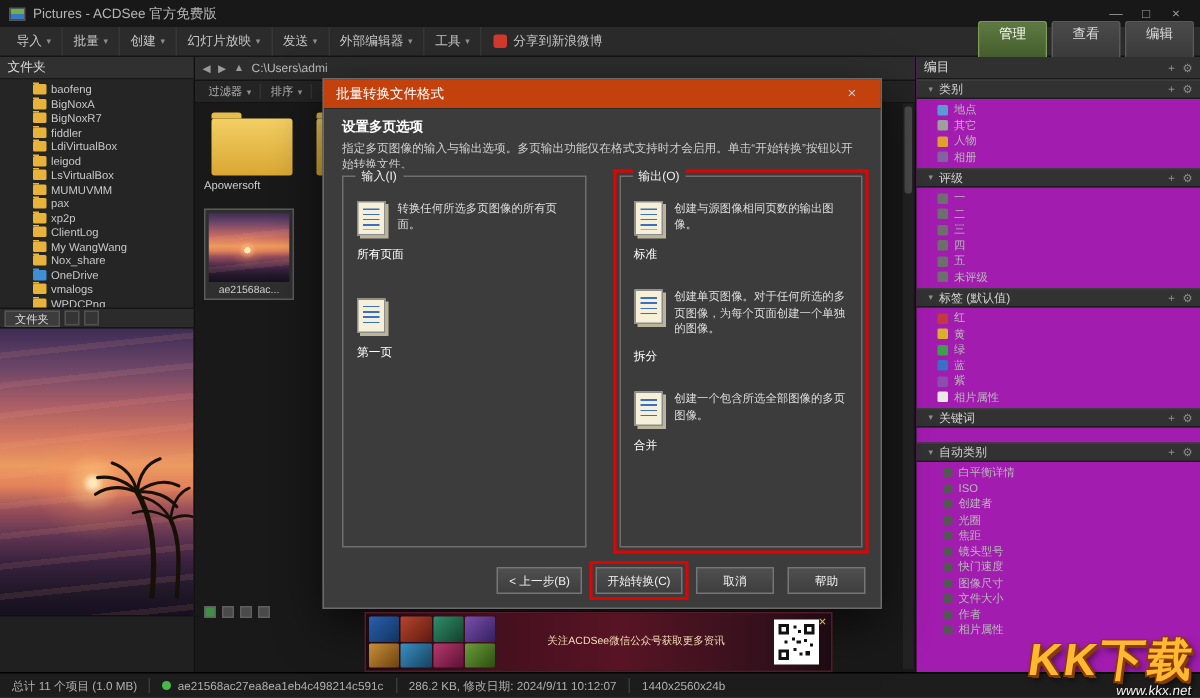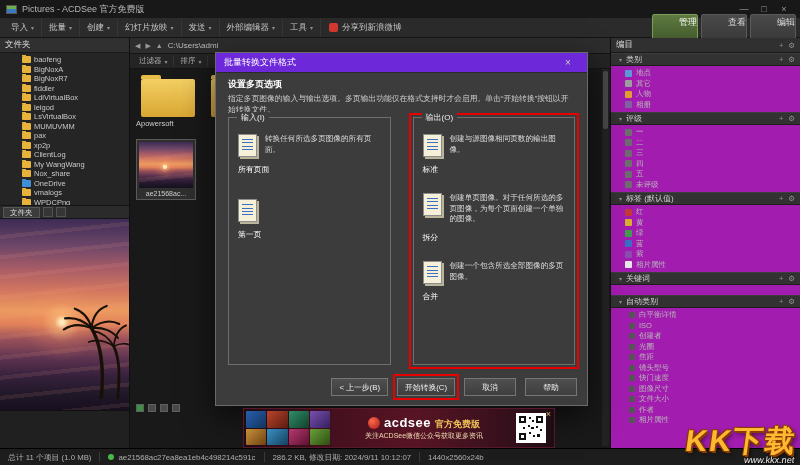--- a/index.html
+++ b/index.html
@@ -14,21 +14,21 @@
   .tb-btn{width:20px;text-align:center;font-size:9px;color:#9a9a9a;cursor:default}
 
   
   .menubar{position:absolute;top:18px;left:0;right:0;height:20px;background:#2b2b2b;display:flex;align-items:center;padding-left:4px;font-size:8.5px;color:#c6c6c6;border-bottom:1px solid #141414}
   .menu-host{display:flex;align-items:center;height:100%}
   .menu-item{display:flex;align-items:center;padding:0 7px;height:100%;border-right:1px solid #363636;cursor:default;white-space:nowrap}
   .caret{font-size:6px;color:#8d8d8d;margin-left:3px}
   .share{display:flex;align-items:center;gap:4px;padding:0 8px;white-space:nowrap}
   .share-icon{width:9px;height:9px;background:#d3392f;border-radius:2px;flex:none}
   .mode-tabs{margin-left:auto;display:flex;gap:3px;padding-right:4px}
-  .mode-tab{width:46px;height:28px;line-height:15px;text-align:right;background:linear-gradient(#4a4a4a,#383838);border:1px solid #5a5a5a;color:#ddd;font-size:9px;border-radius:2px;cursor:default}
+  .mode-tab{width:46px;height:28px;line-height:15px;text-align:center;background:linear-gradient(#4a4a4a,#383838);border:1px solid #5a5a5a;color:#ddd;font-size:9px;border-radius:2px;cursor:default}
   .mode-tab.active{background:linear-gradient(#5e7a40,#42592c);border-color:#7d9c57;color:#fff}
 
   
   .left-panel{position:absolute;top:38px;left:0;width:130px;bottom:17px;background:#252525;border-right:1px solid #101010;display:flex;flex-direction:column}
   .panel-header{height:15px;background:#303030;display:flex;align-items:center;padding:0 5px;font-size:8.5px;color:#ddd;border-bottom:1px solid #191919;flex:none}
   .tree{height:152px;overflow:hidden;padding-top:2px;flex:none}
   .tree-item{display:flex;align-items:center;height:9.5px;padding-left:22px;gap:3px;font-size:7.5px;color:#c8c8c8;white-space:nowrap;overflow:hidden;cursor:default}
   .folder-ic{width:9px;height:7px;border-radius:1px;position:relative;flex:none;background:#e8b33a}
   .folder-ic::before{content:"";position:absolute;top:-2px;left:0;width:4px;height:2px;background:inherit;border-radius:1px 1px 0 0}
   .tree-tabs{height:14px;background:#2b2b2b;border-top:1px solid #151515;border-bottom:1px solid #151515;display:flex;align-items:center;gap:3px;padding:0 3px;font-size:7.5px;flex:none}
@@ -68,21 +68,21 @@
   .right-panel{position:absolute;top:38px;right:0;width:190px;bottom:17px;background:#a21caf;border-left:1px solid #101010;overflow:hidden}
   .hdr-right{margin-left:auto;display:flex;gap:5px;color:#8d8d8d;font-size:7.5px}
   .cat-sec-hdr{height:13px;background:#323232;border-top:1px solid #3d3d3d;border-bottom:1px solid #1d1d1d;display:flex;align-items:center;gap:4px;padding:0 5px;color:#d2d2d2;font-size:8px;cursor:default}
   .cat-items{padding:2px 0}
   .cat-item{display:flex;align-items:center;height:10.5px;padding-left:14px;gap:4px;color:#b8b8b8;font-size:7.5px;white-space:nowrap;cursor:default}
   .sq{width:7px;height:7px;flex:none;border-radius:1px;background:#666}
   .cat-empty{height:10px}
 
   
   .dialog{position:absolute;left:215px;top:52px;width:373px;height:354px;background:#3c3c3c;border:1px solid #6a6a6a;box-shadow:0 10px 30px rgba(0,0,0,.65);z-index:30;color:#e4e4e4}
-  .dlg-title{height:20px;background:#6d28d9;display:flex;align-items:center;padding:0 8px;font-size:9px;color:#fff;border-bottom:1px solid #2a2a2a}
+  .dlg-title{height:20px;background:#c2410c;display:flex;align-items:center;padding:0 8px;font-size:9px;color:#fff;border-bottom:1px solid #2a2a2a}
   .dlg-close{margin-left:auto;width:22px;text-align:center;color:#ccc;font-size:10px;cursor:default}
   .dlg-heading{margin:5px 12px 2px;font-size:9px;font-weight:bold;color:#fff}
   .dlg-desc{margin:0 12px;font-size:7.8px;color:#cfcfcf;line-height:1.45;max-width:346px}
   .groups{position:absolute;top:64px;left:12px;right:12px;bottom:40px;display:flex;gap:22px}
   .group{flex:1;border:1px solid #6e6e6e;position:relative;padding:16px 9px 8px}
   .group-label{position:absolute;top:-6px;left:8px;background:#3c3c3c;padding:0 4px;font-size:8px;color:#efefef}
   .opt{margin-bottom:24px;cursor:default}
   .grp-out .opt{margin-bottom:18px}
   .opt-row{display:flex;gap:8px;align-items:flex-start}
   .opt-desc{font-size:7.6px;line-height:1.4;color:#dedede}
@@ -624,25 +624,20 @@
       <div class="cg1"></div>
         <div class="cg2"></div>
         <div class="cg3"></div>
         <div class="cg4"></div>
       <div class="cg5"></div>
         <div class="cg6"></div>
         <div class="cg7"></div>
         <div class="cg8"></div>
     </div>
     <div class="banner-mid">
-      <div class="brand-line">
-        <span class="brand-logo"></span>
-        <span class="brand">acdsee</span>
-        <span class="brand-suffix">官方免费版</span>
-      </div>
       <div class="tagline">关注ACDSee微信公众号获取更多资讯</div>
     </div>
     <svg class="qr" viewBox="0 0 26 26">
       <rect x="0" y="0" width="26" height="26" fill="#fff"></rect>
       <rect x="1" y="1" width="7" height="7" fill="#111"></rect>
         <rect x="3" y="3" width="3" height="3" fill="#fff"></rect>
       <rect x="18" y="1" width="7" height="7" fill="#111"></rect>
         <rect x="20" y="3" width="3" height="3" fill="#fff"></rect>
       <rect x="1" y="18" width="7" height="7" fill="#111"></rect>
         <rect x="3" y="20" width="3" height="3" fill="#fff"></rect>

